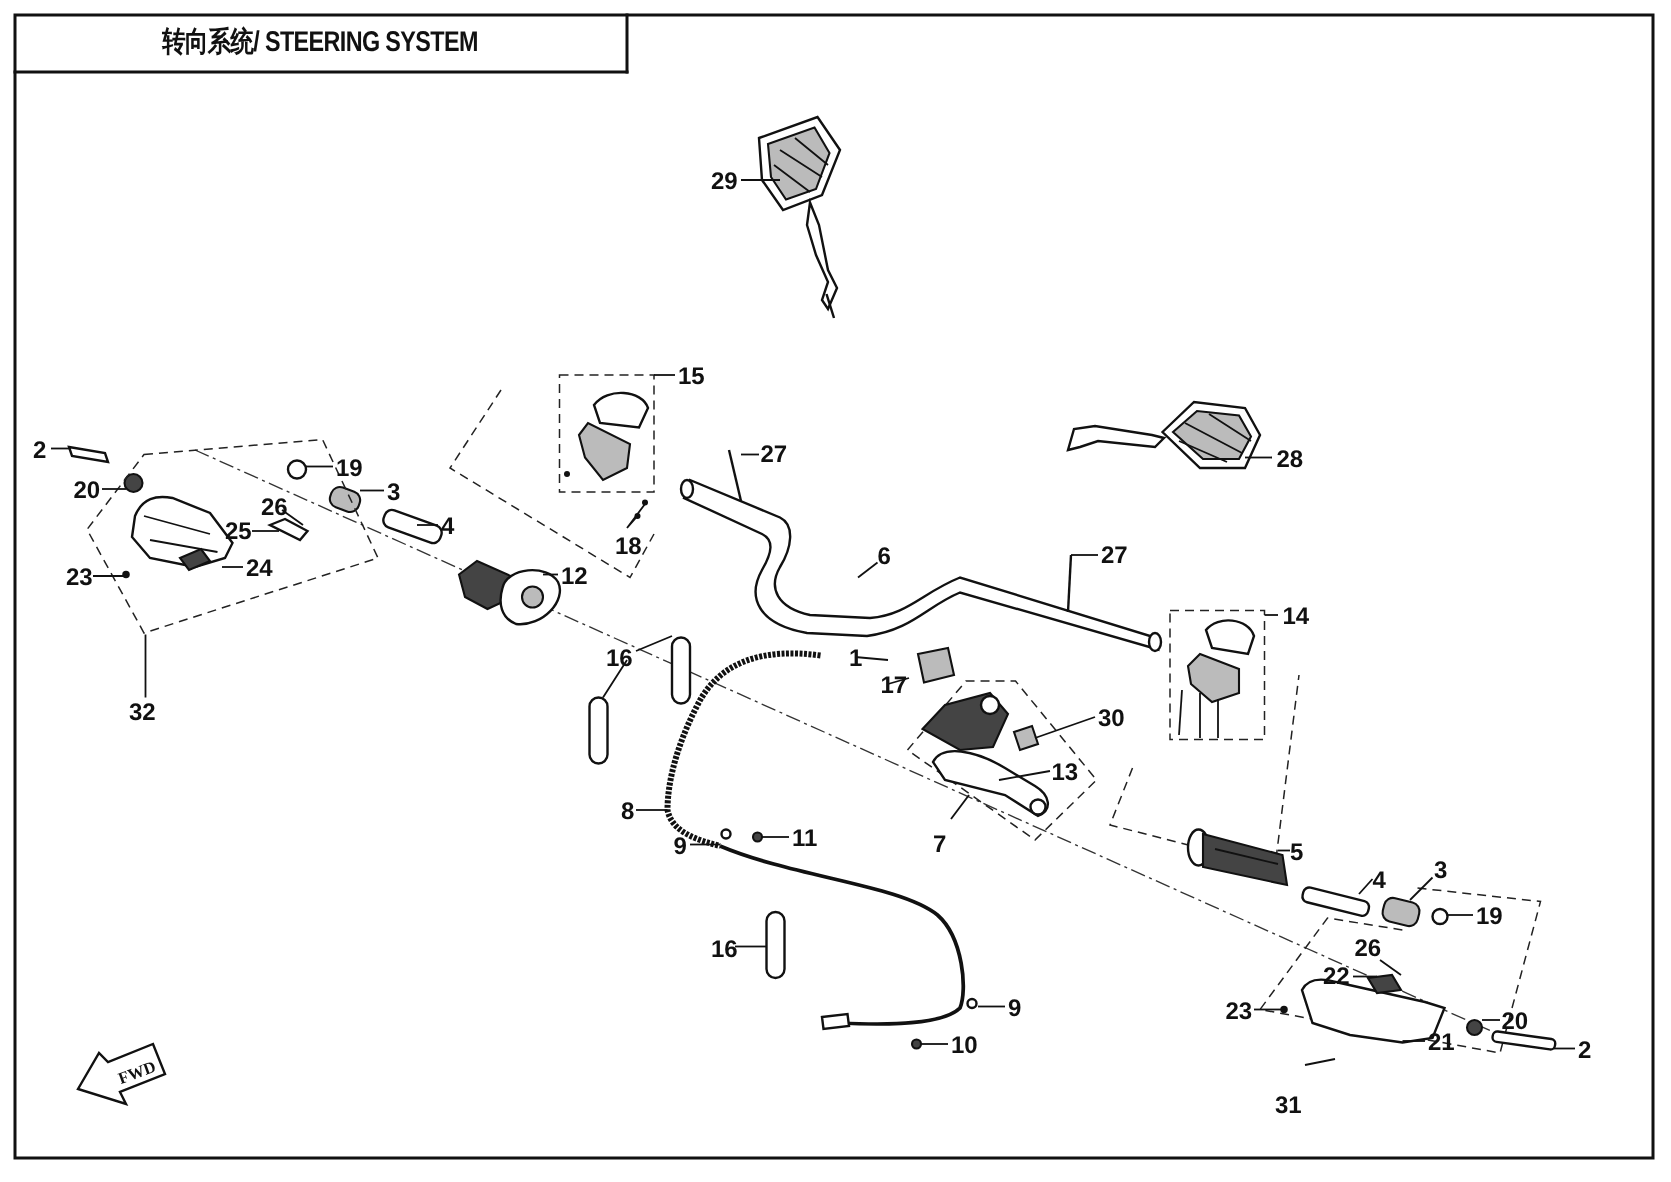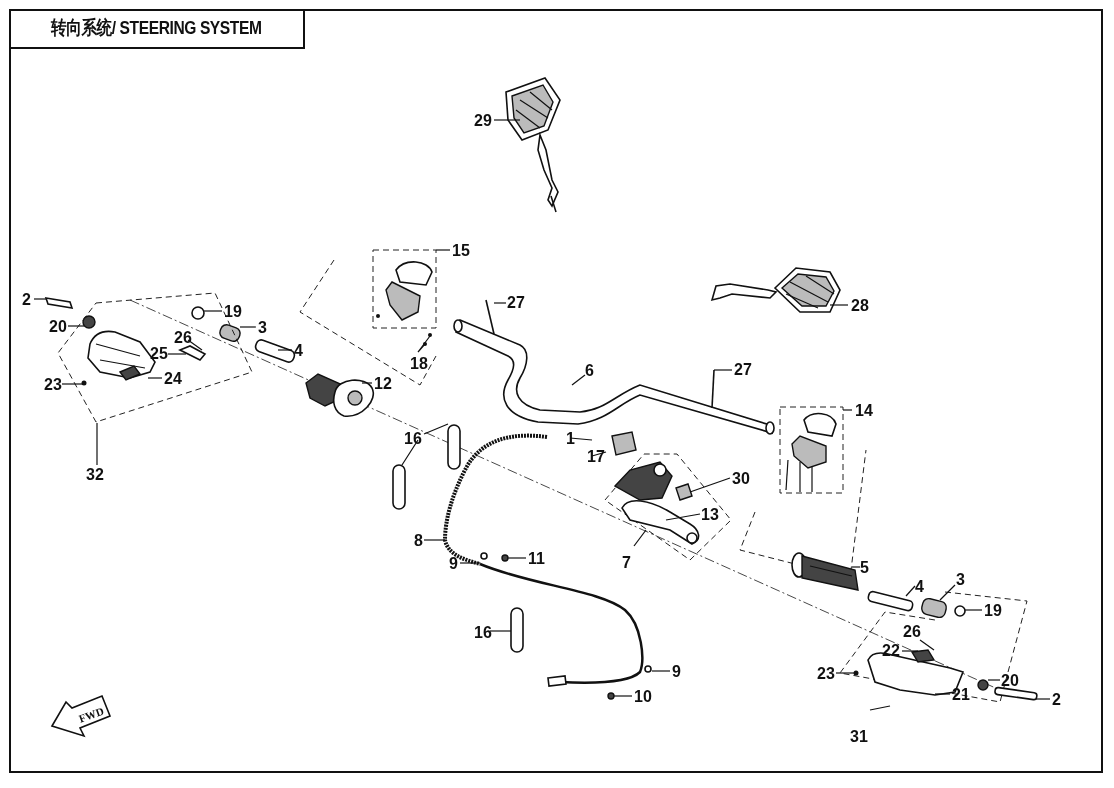--- a/index.html
+++ b/index.html
@@ -1,18 +1,18 @@
 <!DOCTYPE html>
 <html><head>
 <meta charset="utf-8">
 <style>
   html,body{margin:0;padding:0;background:#fff;}
   body{width:1114px;height:788px;position:relative;overflow:hidden;font-family:"Liberation Sans",sans-serif;}
   #frame{position:absolute;left:9px;top:9px;width:1094px;height:764px;border:2px solid #111;box-sizing:border-box;}
-  #title-box{position:absolute;left:9px;top:9px;width:296px;height:40px;border:2px solid #111;border-top:none;border-left:none;box-sizing:border-box;display:flex;align-items:center;justify-content:center;}
+  #title-box{position:absolute;left:9px;top:9px;width:410px;height:40px;border:2px solid #111;border-top:none;border-left:none;box-sizing:border-box;display:flex;align-items:center;justify-content:center;}
   #title-box span{font-family:"Liberation Sans",sans-serif;font-weight:bold;font-size:19px;letter-spacing:-0.5px;transform:scaleX(0.82);display:inline-block;white-space:nowrap;color:#111;}
   svg#dg{position:absolute;left:0;top:0;}
   .lbl{font-family:"Liberation Sans",sans-serif;font-weight:bold;font-size:16px;fill:#111;}
   .lead{stroke:#111;stroke-width:1.2;fill:none;}
   .dash{stroke:#222;stroke-width:1;stroke-dasharray:6 4;fill:none;}
   .part{stroke:#111;stroke-width:1.6;fill:#fff;}
   .partg{stroke:#111;stroke-width:1.4;fill:#bbb;}
   .partd{stroke:#111;stroke-width:1.4;fill:#444;}
   .axis{stroke:#333;stroke-width:0.9;stroke-dasharray:10 3 2 3;fill:none;}
 </style>

